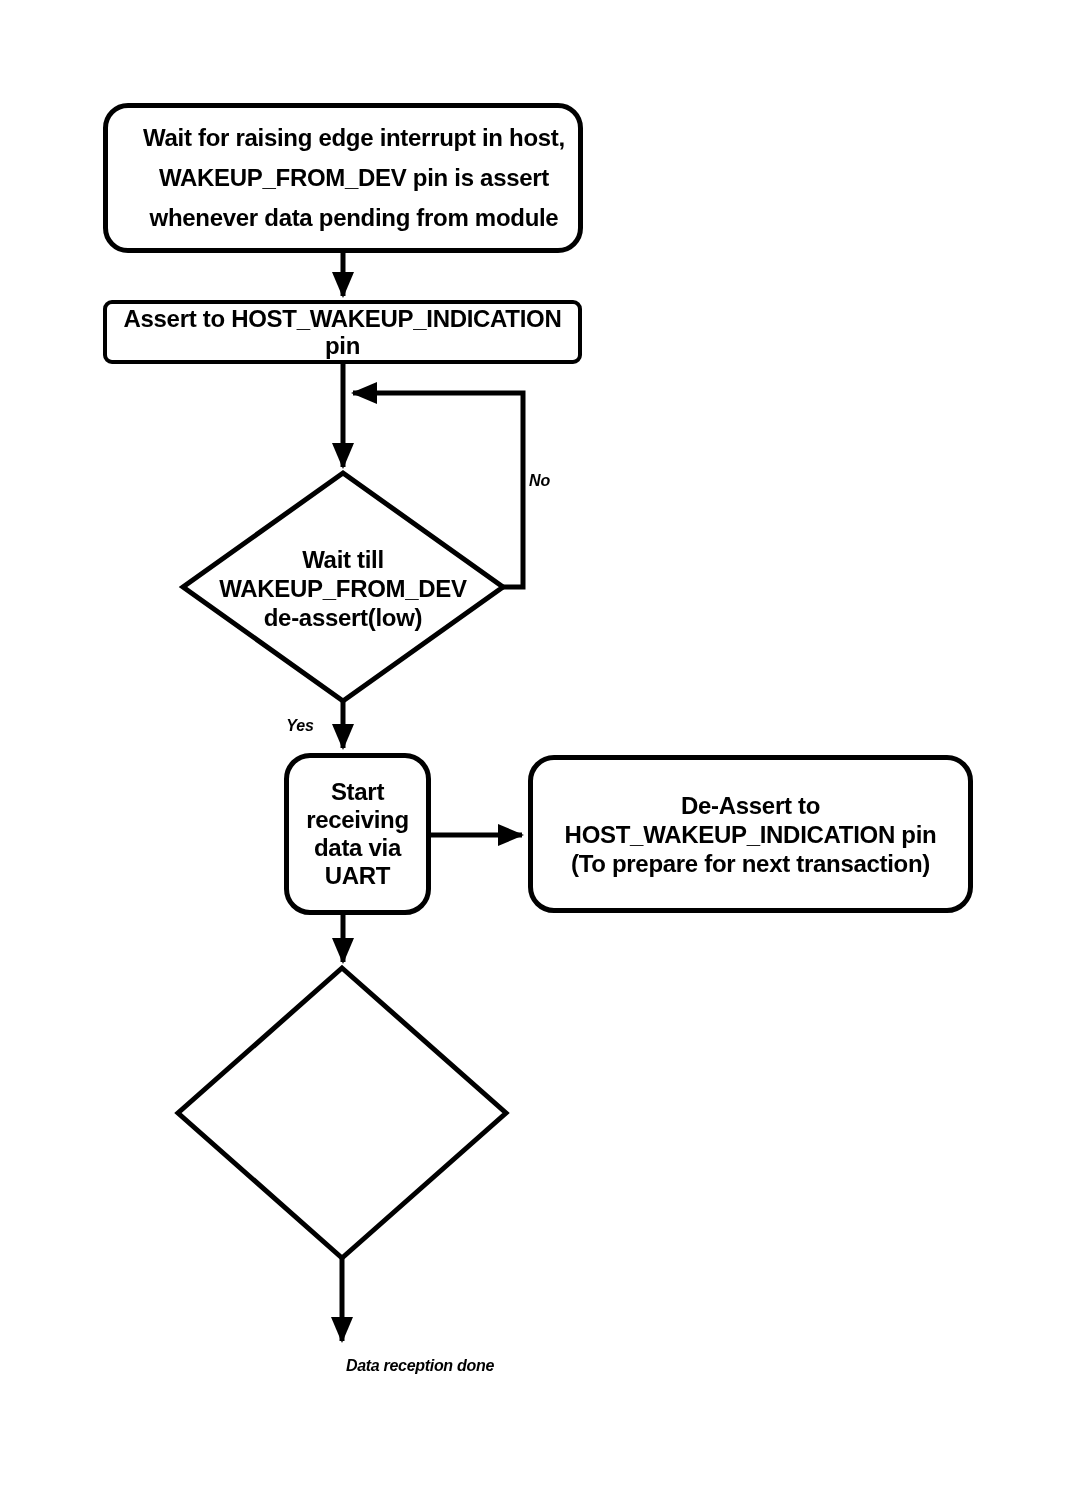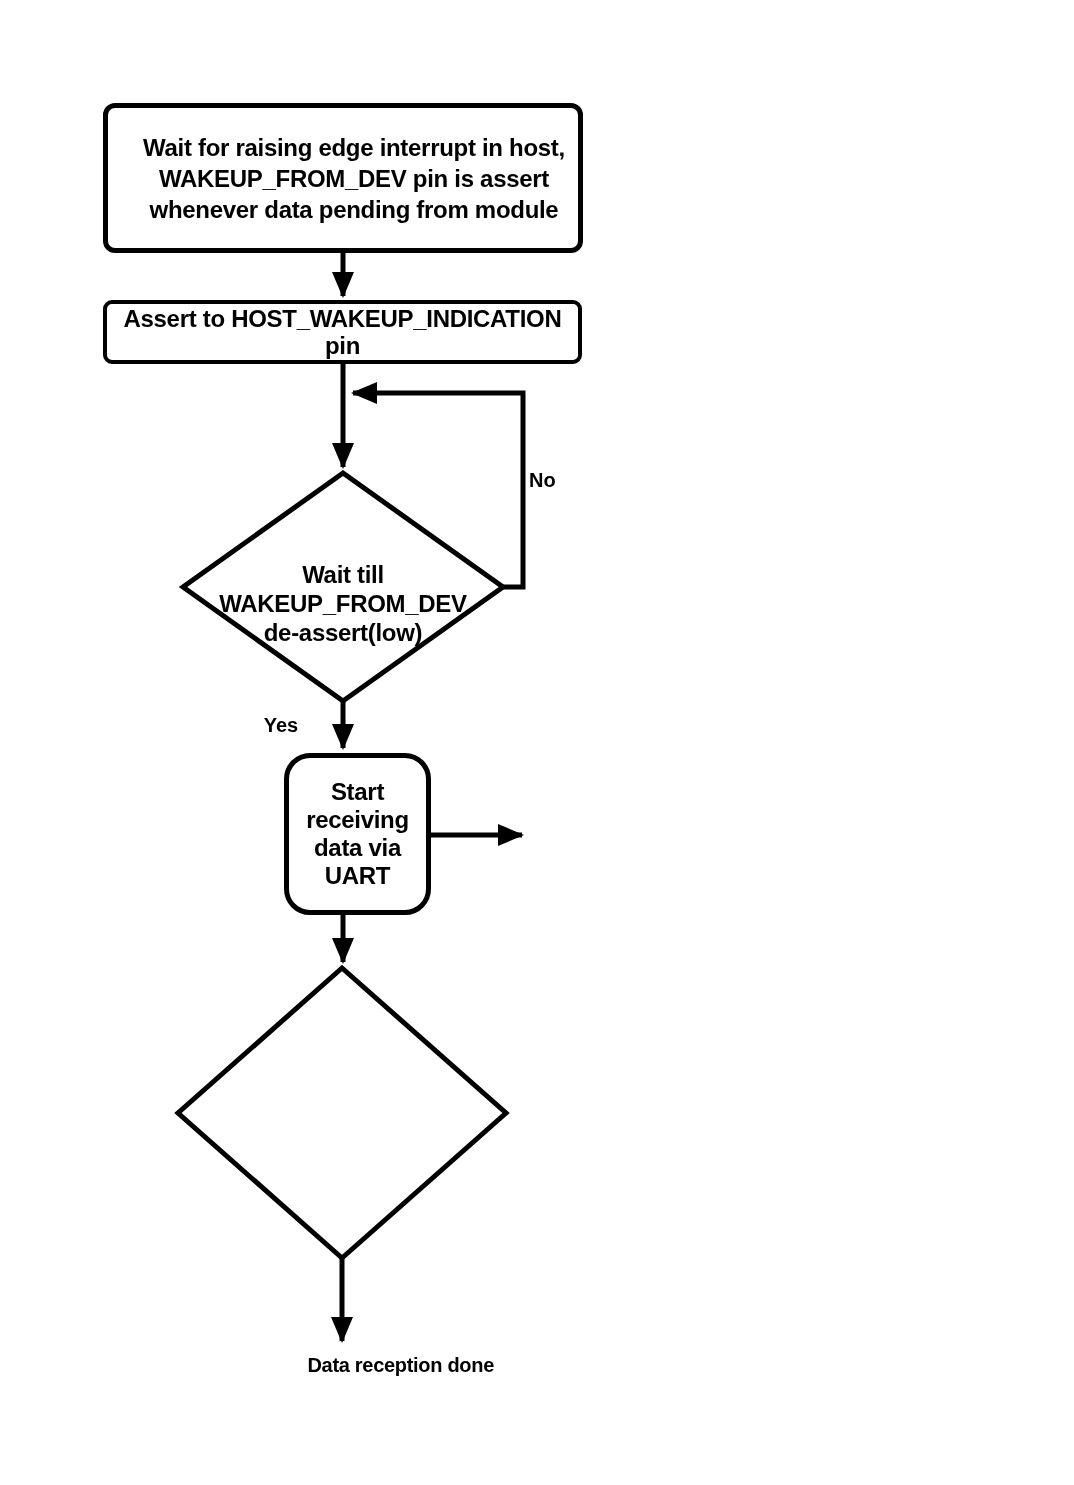--- a/index.html
+++ b/index.html
@@ -25,44 +25,45 @@
     justify-content: center;
     text-align: center;
     background: #ffffff;
     border: 5px solid #000000;
     font-weight: bold;
     font-size: 24px;
     line-height: 29px;
     white-space: pre-line;
     letter-spacing: -0.3px;
   }
-  .n-wait-interrupt { left:103px; top:103px; width:480px; height:150px; border-radius:12px; line-height:31px;padding-left:22px; }
+  .n-wait-interrupt { left:103px; top:103px; width:480px; height:150px; border-radius:25px; line-height:40px;padding-left:22px; }
   .n-assert-pin     { left:103px; top:300px; width:479px; height:64px;  border-radius:9px; border-width:4px; line-height:27px; }
   .n-start-receiving{ left:270px; top:753px; width:147px; height:162px; border-radius:26px; line-height:28px;margin-left:14px; }
   .n-deassert-pin   { left:528px; top:755px; width:445px; height:158px; border-radius:26px; }
   .dtext {
     position: absolute;
     text-align: center;
     font-weight: bold;
     font-size: 24px;
     line-height: 29px;
     white-space: pre-line;
     letter-spacing: -0.3px;
   }
-  .d1-text { left:193px; top:560px;  width:300px; }
+  .d1-text { left:193px; top:545px;  width:300px; }
   .d2-text { left:172px; top:1050px; width:340px; line-height:28px; }
   .elabel {
     position: absolute;
     font-weight: bold;
-    font-size: 20px;
+    font-size: 16px;
     line-height: 29px;
     white-space: pre-line;
+    font-style: italic;
   }
   .l-no   { left:529px; top:466px; }
-  .l-yes  { left:240px; top:711px; width:82px; text-align:center; }
+  .l-yes  { left:232px; top:711px; width:82px; text-align:right; }
   .l-done { left:194px; top:1351px; width:300px; text-align:right; letter-spacing:-0.3px; }
 </style>
 </head>
 <body>
 
 <div class="canvas">
 
   <svg class="layer" width="1074" height="1485" viewBox="0 0 1074 1485">
     <defs>
       <marker id="ah" markerUnits="userSpaceOnUse" markerWidth="30" markerHeight="26" refX="24" refY="11" orient="auto">
@@ -99,20 +100,25 @@
 pin</span>
   </div>
 
   <div class="node n-start-receiving">
     <span>Start
 receiving
 data via
 UART</span>
   </div>
 
+  <div class="node n-deassert-pin">
+    <span>De-Assert to
+HOST_WAKEUP_INDICATION pin
+(To prepare for next transaction)</span>
+  </div>
 
   <div class="dtext d1-text">Wait till
 WAKEUP_FROM_DEV
 de-assert(low)</div>
 
 
   <div class="elabel l-no">No</div>
 
   <div class="elabel l-yes">Yes</div>
 

